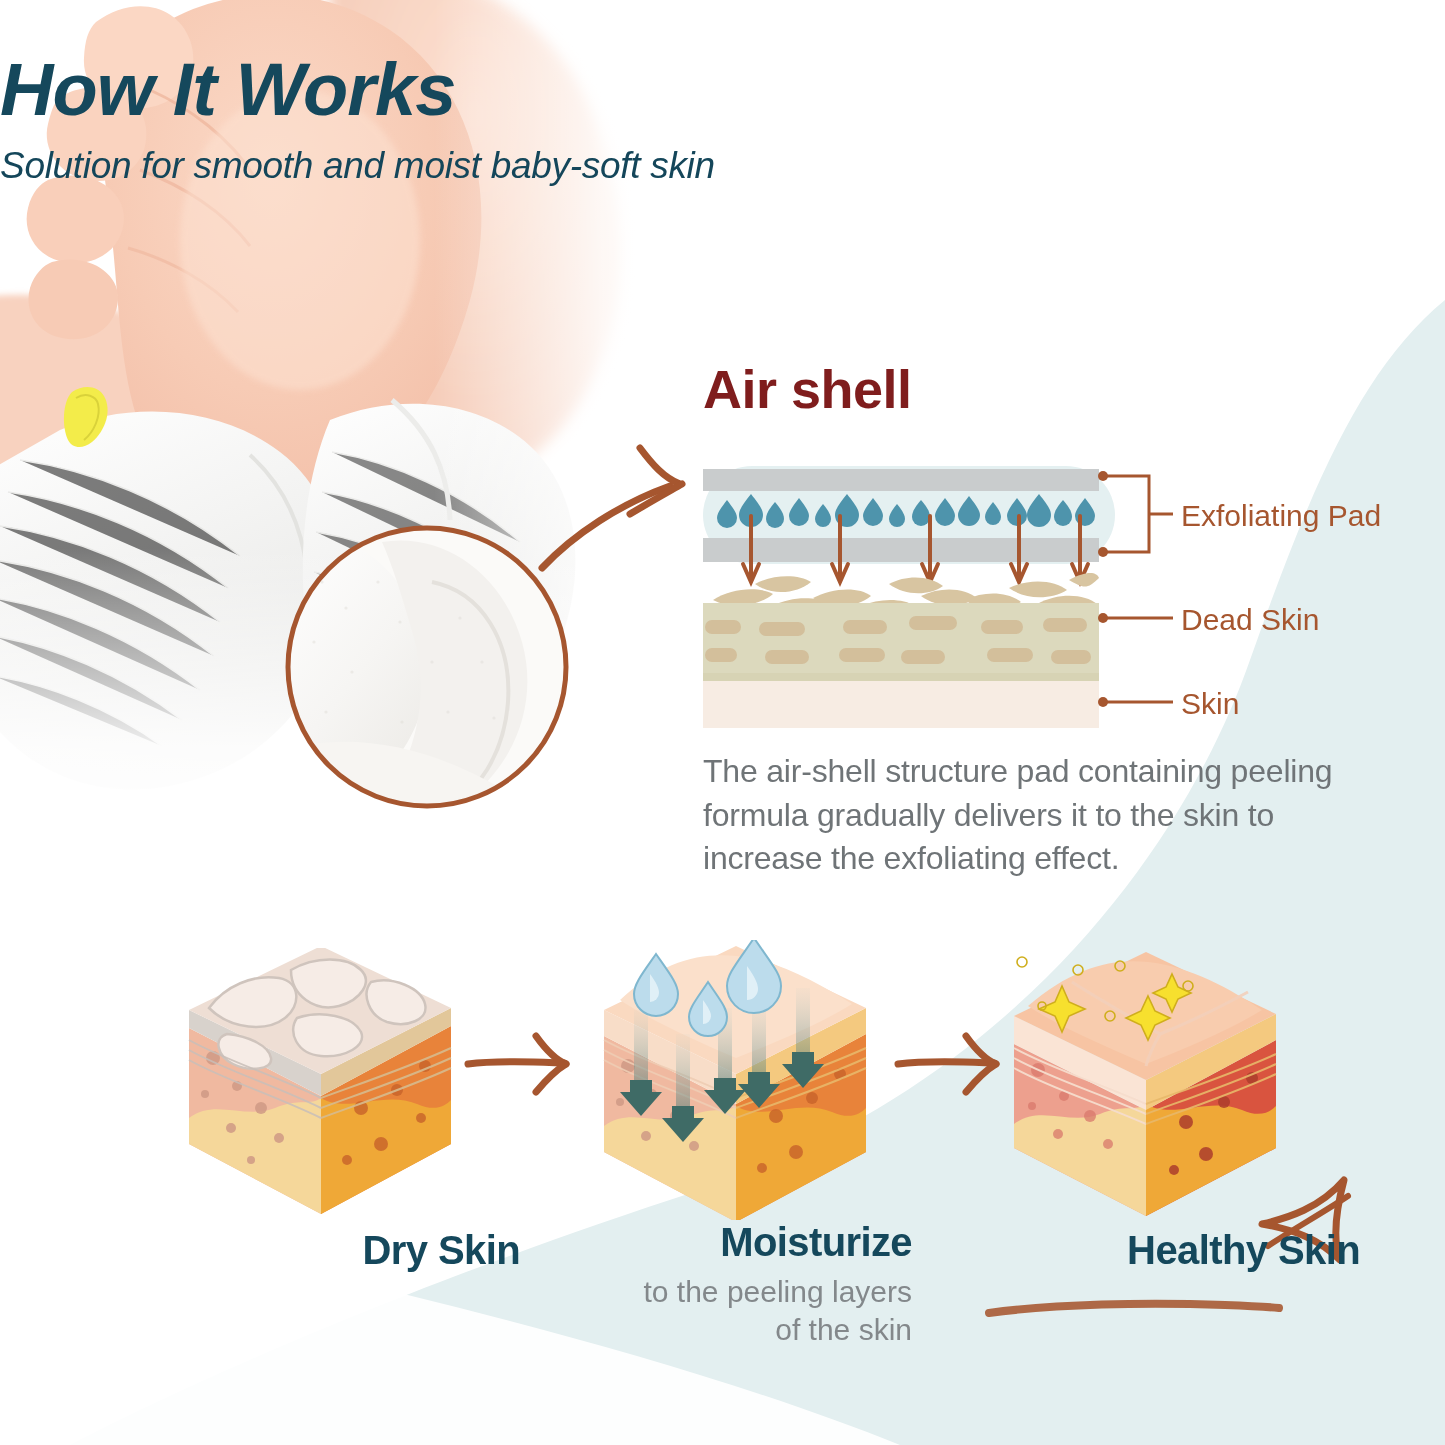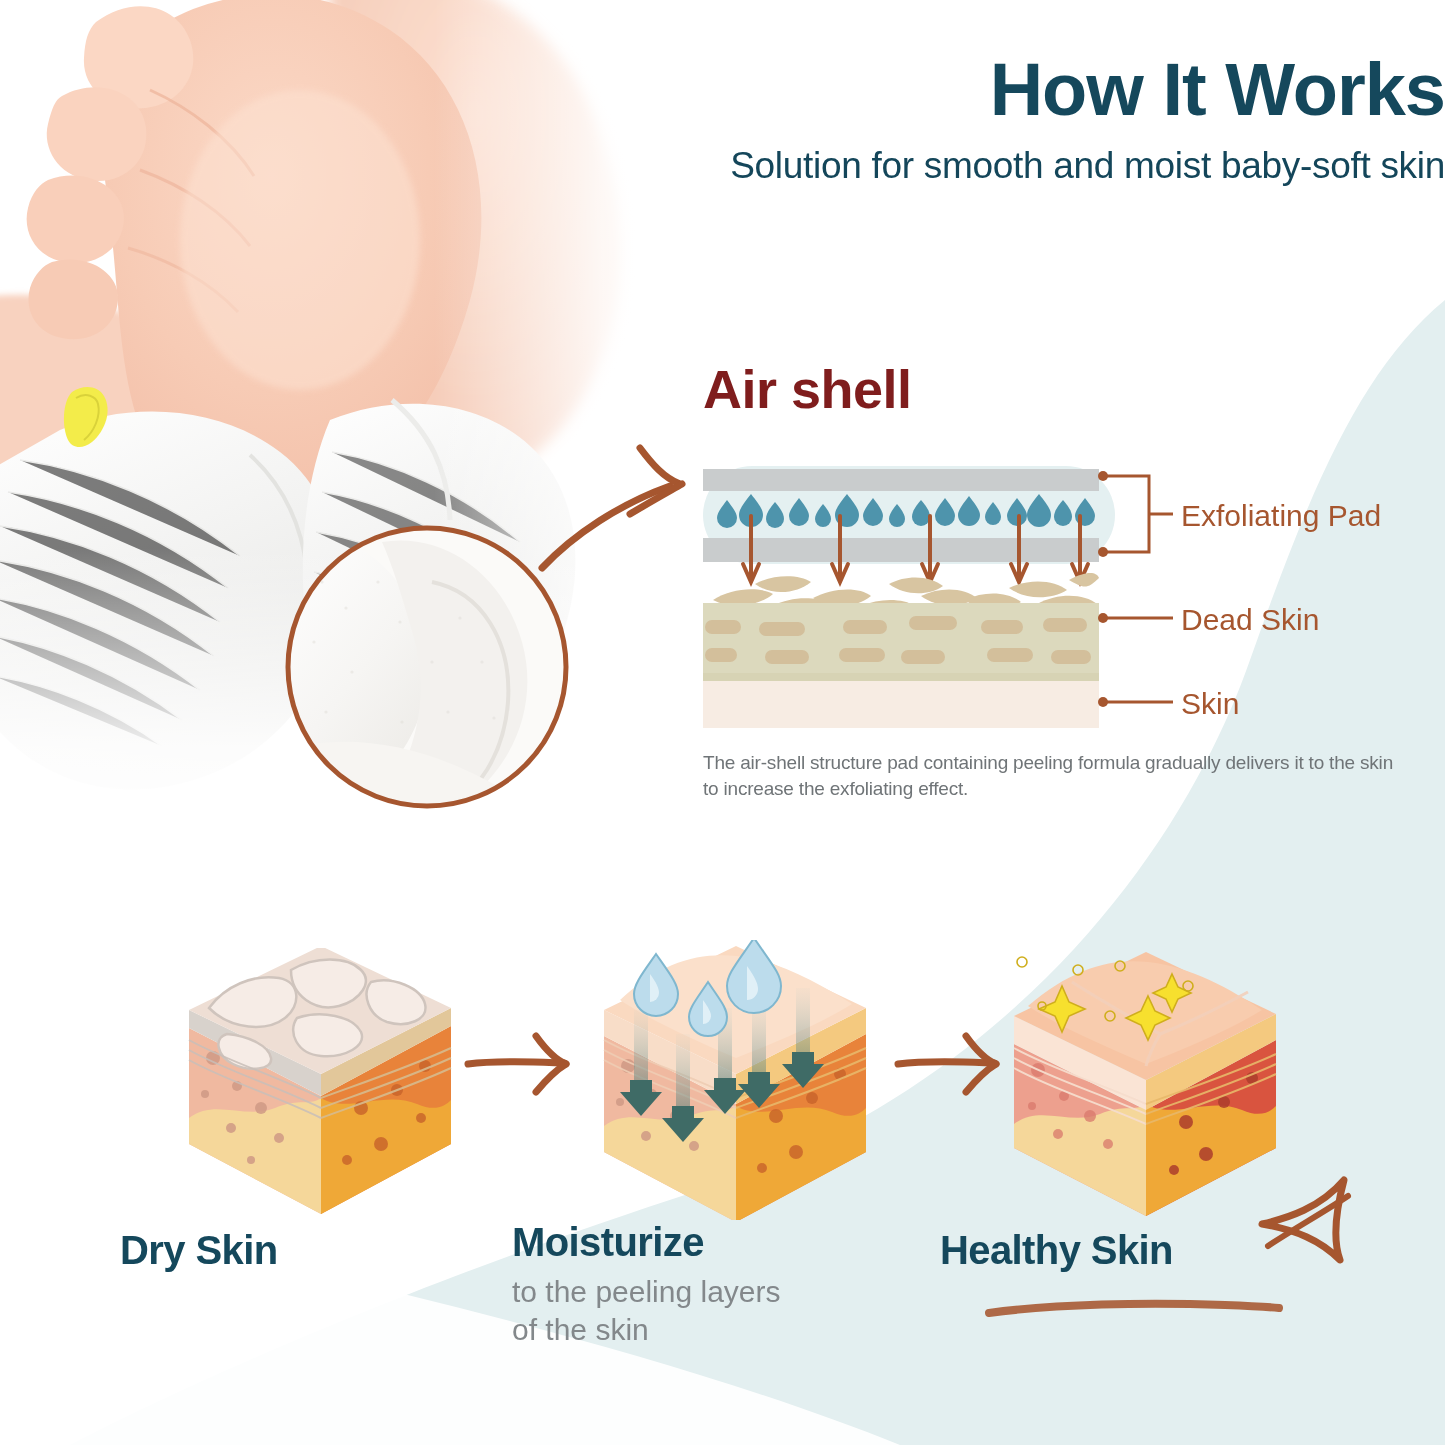--- a/index.html
+++ b/index.html
@@ -13,44 +13,44 @@
 
   
   .bg-layer{position:absolute;inset:0;z-index:0;pointer-events:none;}
 
   
   .photo-wrap{
     position:absolute;left:0;top:0;width:700px;height:830px;z-index:2;
   }
 
   
-  .header{position:absolute;left:0;top:52px;width:1445px;z-index:6;text-align:right;}
+  .header{position:absolute;left:0;top:52px;width:1445px;z-index:6;text-align:left;font-style:italic;}
   .title{
     font-size:74px;font-weight:bold;color:#15485c;letter-spacing:-1px;
     line-height:1.02;margin:0;font-family:"Liberation Sans", sans-serif;
   }
   .subtitle{
     font-size:37px;color:#14465a;margin:18px 0 0 0;font-weight:normal;
     letter-spacing:-0.3px;
   }
 
   
   .airshell{position:absolute;left:703px;top:358px;width:700px;z-index:6;}
   .airshell h2{
     margin:0;font-size:54px;font-weight:bold;color:#7f1d1d;letter-spacing:-0.5px;
   }
   .diagram{position:relative;margin-top:28px;width:690px;height:280px;}
   .desc{
-    margin:22px 0 0 0;font-size:19px;line-height:1.36;color:#6f7477;
+    margin:22px 0 0 0;font-size:32px;line-height:1.36;color:#6f7477;
     width:690px;letter-spacing:-0.2px;
   }
 
   
   .steps{position:absolute;left:0;top:930px;width:1445px;height:420px;z-index:6;}
-  .step{position:absolute;text-align:left;}
+  .step{position:absolute;text-align:right;}
   .step-label{
     font-size:40px;font-weight:bold;color:#15485c;letter-spacing:-0.6px;
     margin:0;white-space:nowrap;
   }
   .step-sub{
     font-size:30px;color:#83888b;line-height:1.26;margin:8px 0 0 0;font-weight:normal;
   }
   .cube{position:absolute;}
   .arrow{position:absolute;}
 </style>

